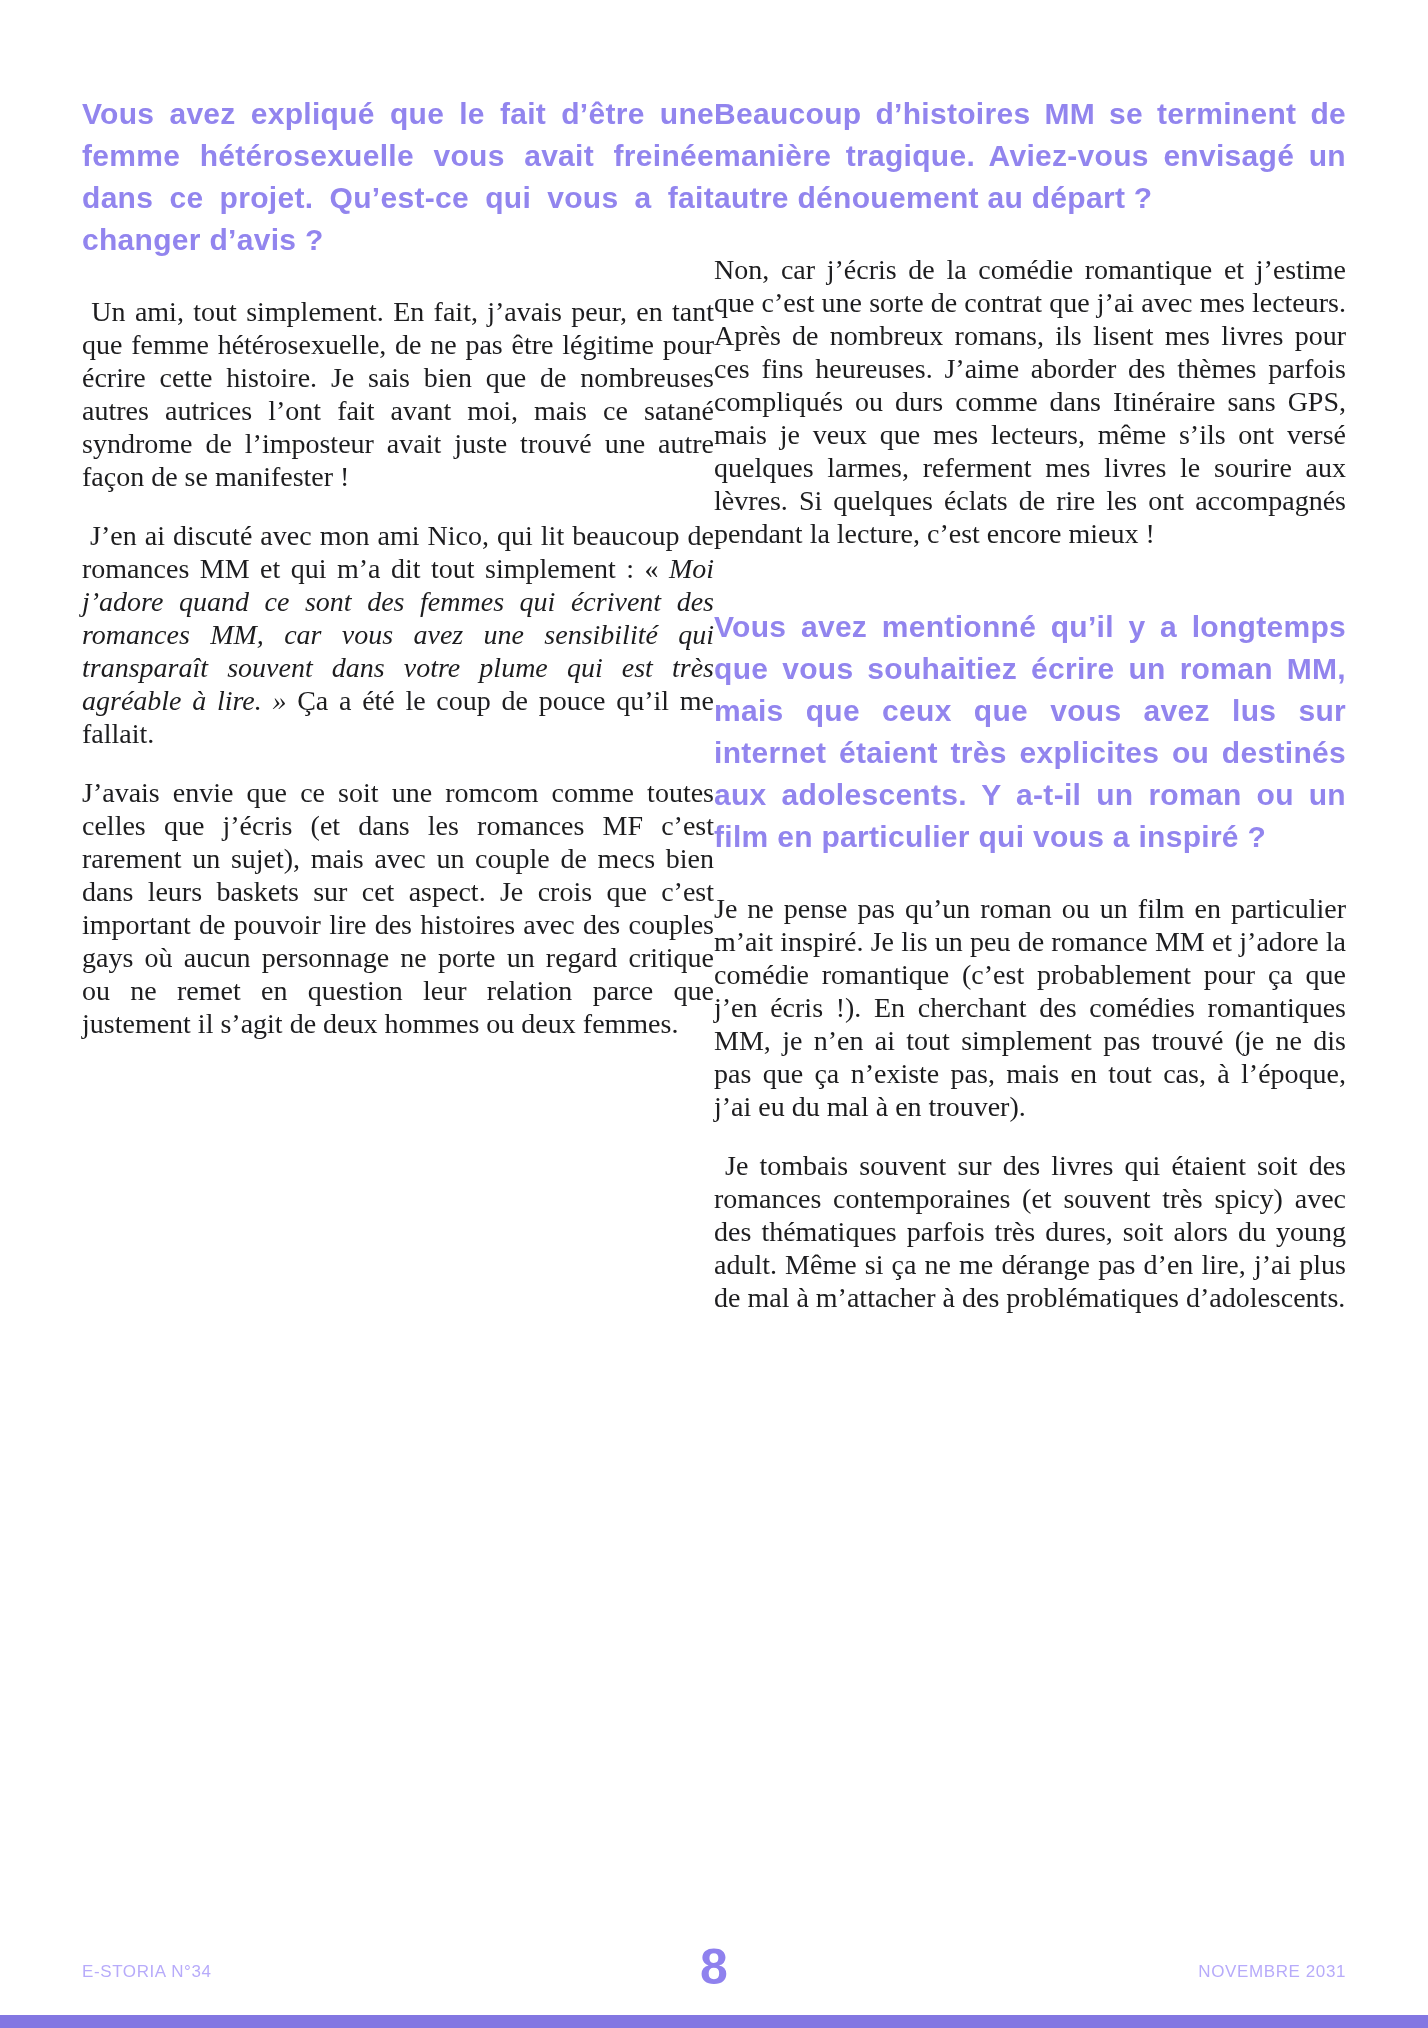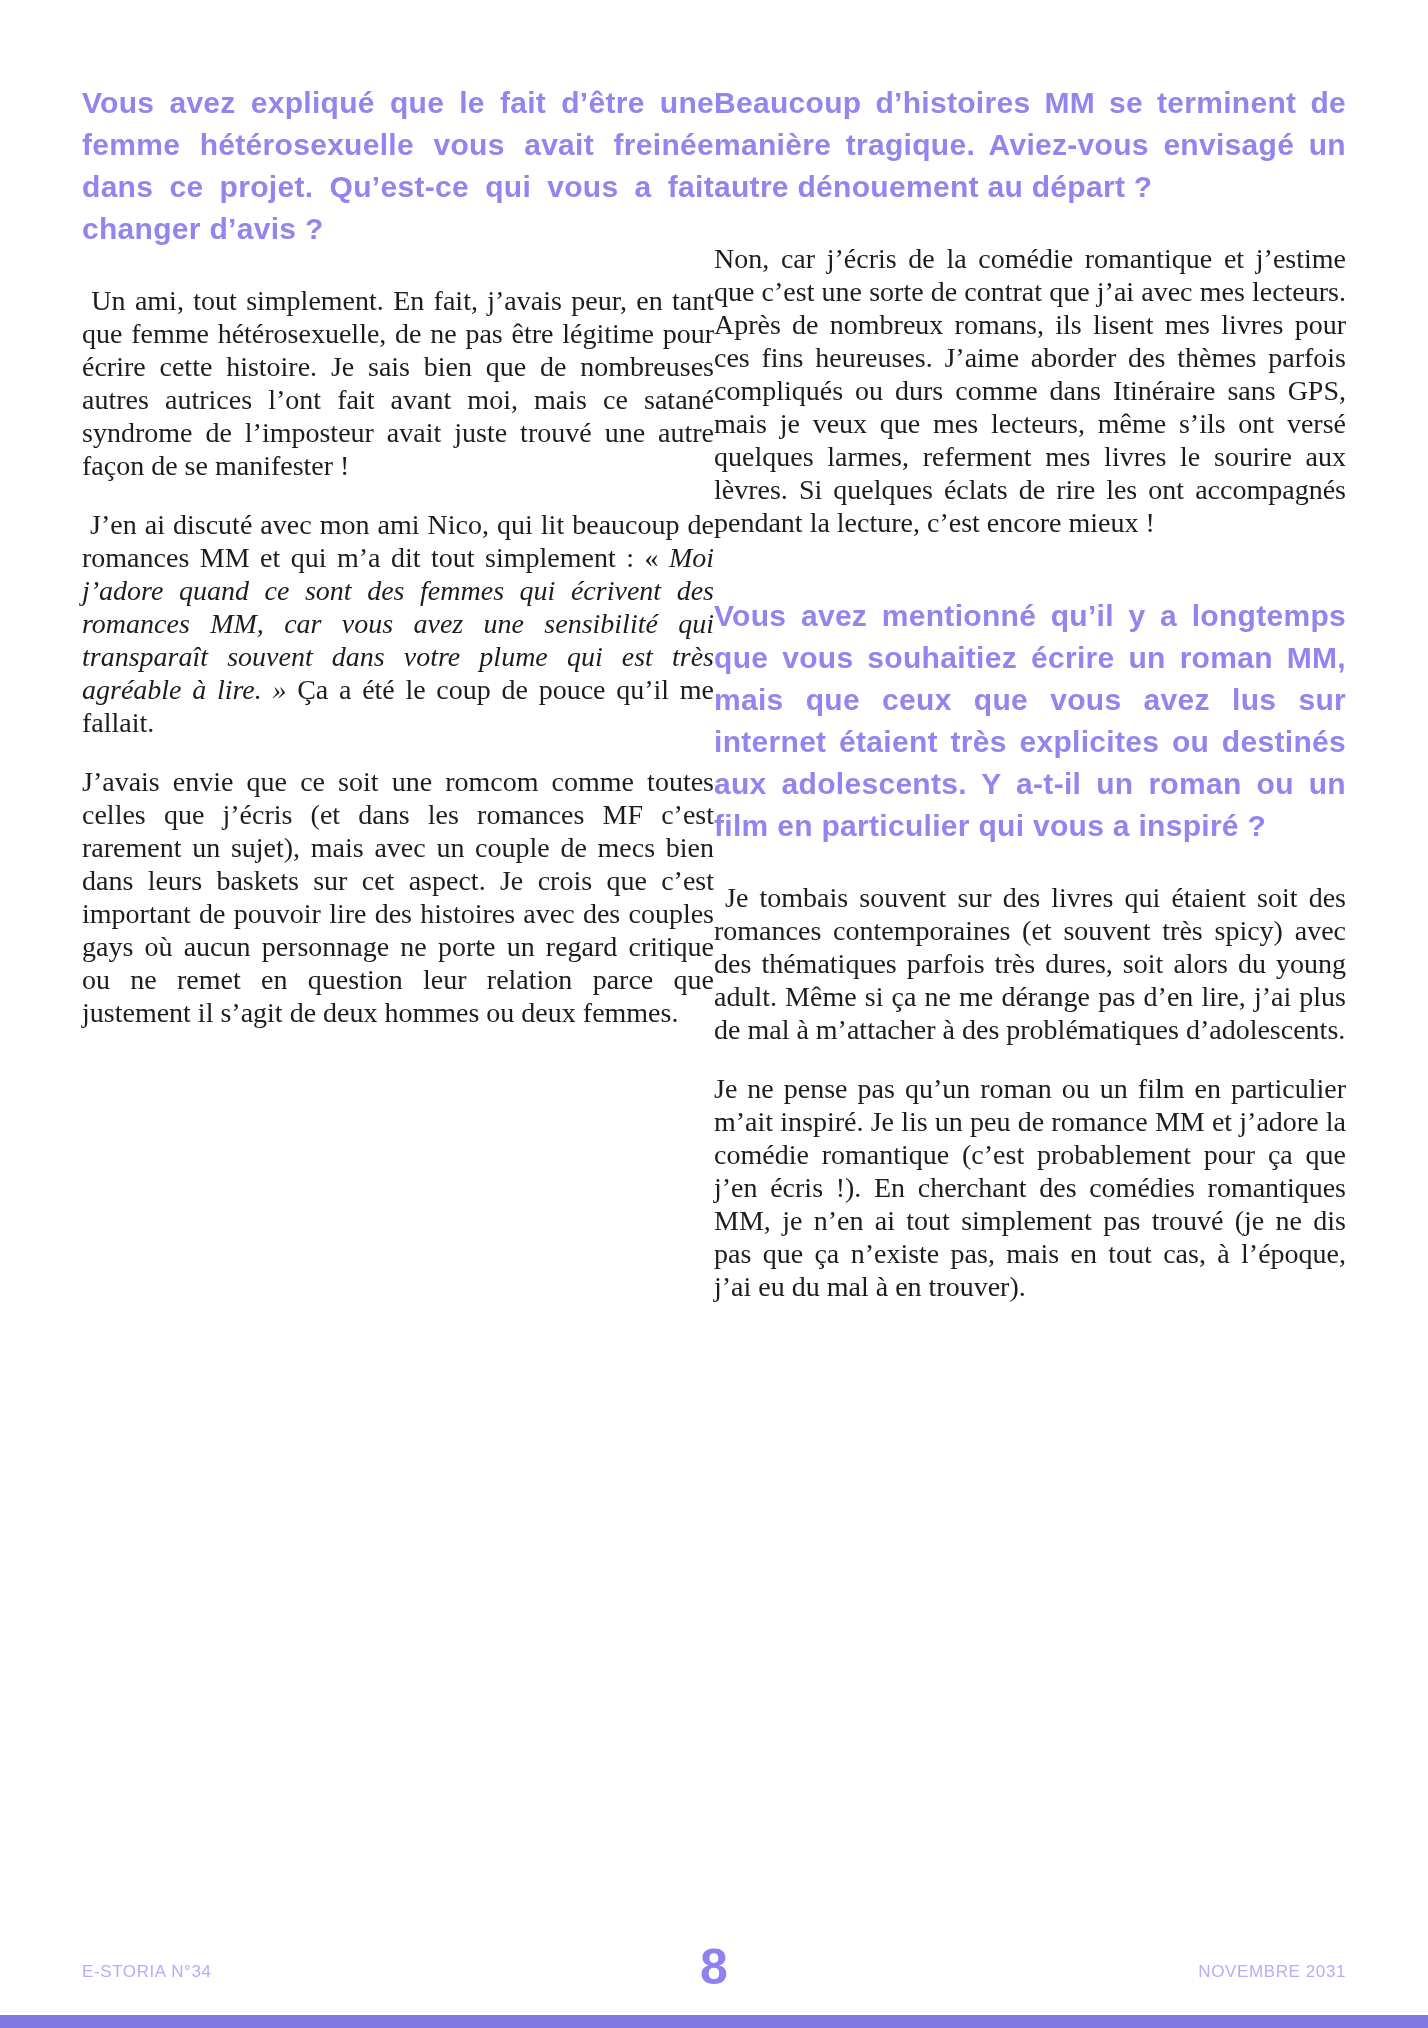--- a/index.html
+++ b/index.html
@@ -10,21 +10,21 @@
     --bottom-bar:#8377e2;
   }
   *{box-sizing:border-box;}
   html,body{margin:0;padding:0;background:#e9e9e9;}
   .page{
     width:1428px;height:2028px;margin:0 auto;position:relative;
     background:#ffffff;overflow:hidden;
     font-family:"Liberation Serif", serif;color:var(--body-text);
   }
   .content{
-    display:flex;padding:82px 82px 0 82px;
+    display:flex;padding:82px 82px 0 82px;margin-top:11px;
   }
   .col{flex:1 1 0;min-width:0;}
   .question{
     font-family:"Liberation Sans", sans-serif;
     font-weight:700;
     color:var(--heading);
     font-size:30px;
     line-height:42px;
     letter-spacing:0.3px;
     text-align:justify;
@@ -81,23 +81,23 @@
       <p class="answer">J’avais envie que ce soit une romcom comme toutes celles que j’écris (et dans les romances MF c’est rarement un sujet), mais avec un couple de mecs bien dans leurs baskets sur cet aspect. Je crois que c’est important de pouvoir lire des histoires avec des couples gays où aucun personnage ne porte un regard critique ou ne remet en question leur relation parce que justement il s’agit de deux hommes ou deux femmes.</p>
     </section>
 
     <section class="col">
       <h2 class="question">Beaucoup d’histoires MM se terminent de manière tragique. Aviez-vous envisagé un autre dénouement au départ&nbsp;?</h2>
 
       <p class="answer">Non, car j’écris de la comédie romantique et j’estime que c’est une sorte de contrat que j’ai avec mes lecteurs. Après de nombreux romans, ils lisent mes livres pour ces fins heureuses. J’aime aborder des thèmes parfois compliqués ou durs comme dans Itinéraire sans GPS, mais je veux que mes lecteurs, même s’ils ont versé quelques larmes, referment mes livres le sourire aux lèvres. Si quelques éclats de rire les ont accompagnés pendant la lecture, c’est encore mieux&nbsp;!</p>
 
       <h2 class="question">Vous avez mentionné qu’il y a longtemps que vous souhaitiez écrire un roman MM, mais que ceux que vous avez lus sur internet étaient très explicites ou destinés aux adolescents. Y a-t-il un roman ou un film en particulier qui vous a inspiré&nbsp;?</h2>
 
+      <p class="answer">Je ne pense pas qu’un roman ou un film en particulier m’ait inspiré. Je lis un peu de romance MM et j’adore la comédie romantique (c’est probablement pour ça que j’en écris&nbsp;!). En cherchant des comédies romantiques MM, je n’en ai tout simplement pas trouvé (je ne dis pas que ça n’existe pas, mais en tout cas, à l’époque, j’ai eu du mal à en trouver).</p>
+
       <p class="answer">&nbsp;Je tombais souvent sur des livres qui étaient soit des romances contemporaines (et souvent très spicy) avec des thématiques parfois très dures, soit alors du young adult. Même si ça ne me dérange pas d’en lire, j’ai plus de mal à m’attacher à des problématiques d’adolescents.</p>
-
-      <p class="answer">Je ne pense pas qu’un roman ou un film en particulier m’ait inspiré. Je lis un peu de romance MM et j’adore la comédie romantique (c’est probablement pour ça que j’en écris&nbsp;!). En cherchant des comédies romantiques MM, je n’en ai tout simplement pas trouvé (je ne dis pas que ça n’existe pas, mais en tout cas, à l’époque, j’ai eu du mal à en trouver).</p>
     </section>
 
   </main>
 
   <footer>
     <span class="footer-issue">E-STORIA N°34</span>
     <span class="page-number">8</span>
     <span class="footer-date">NOVEMBRE 2031</span>
   </footer>
 

